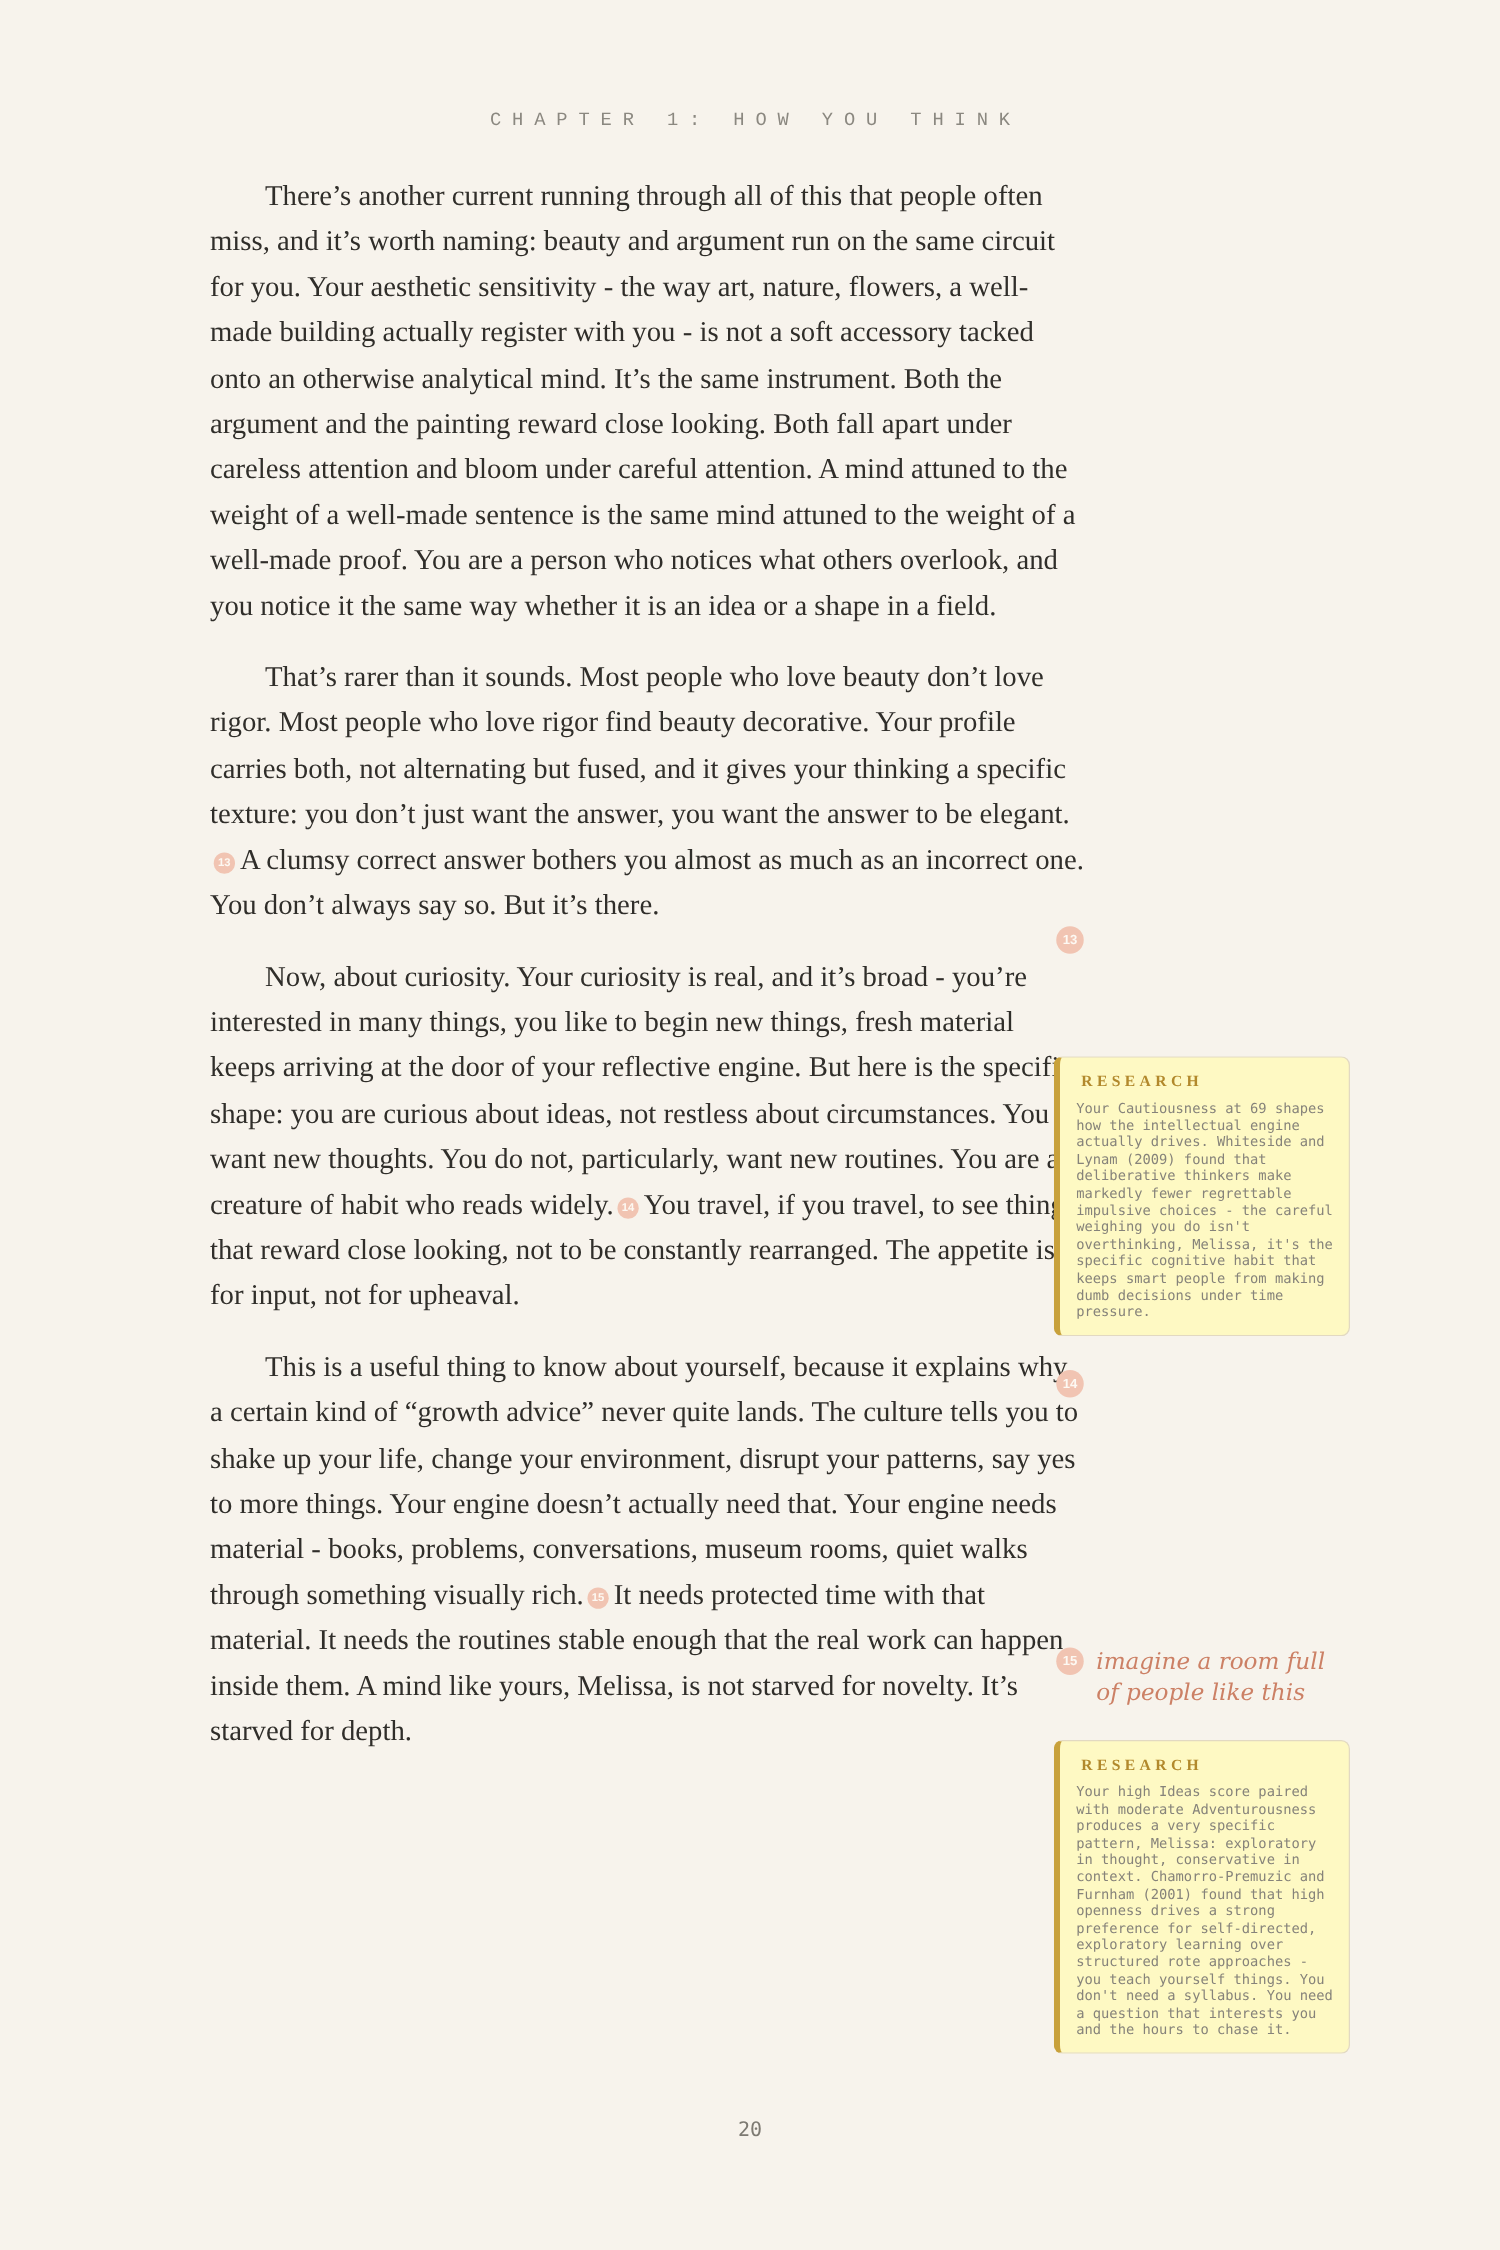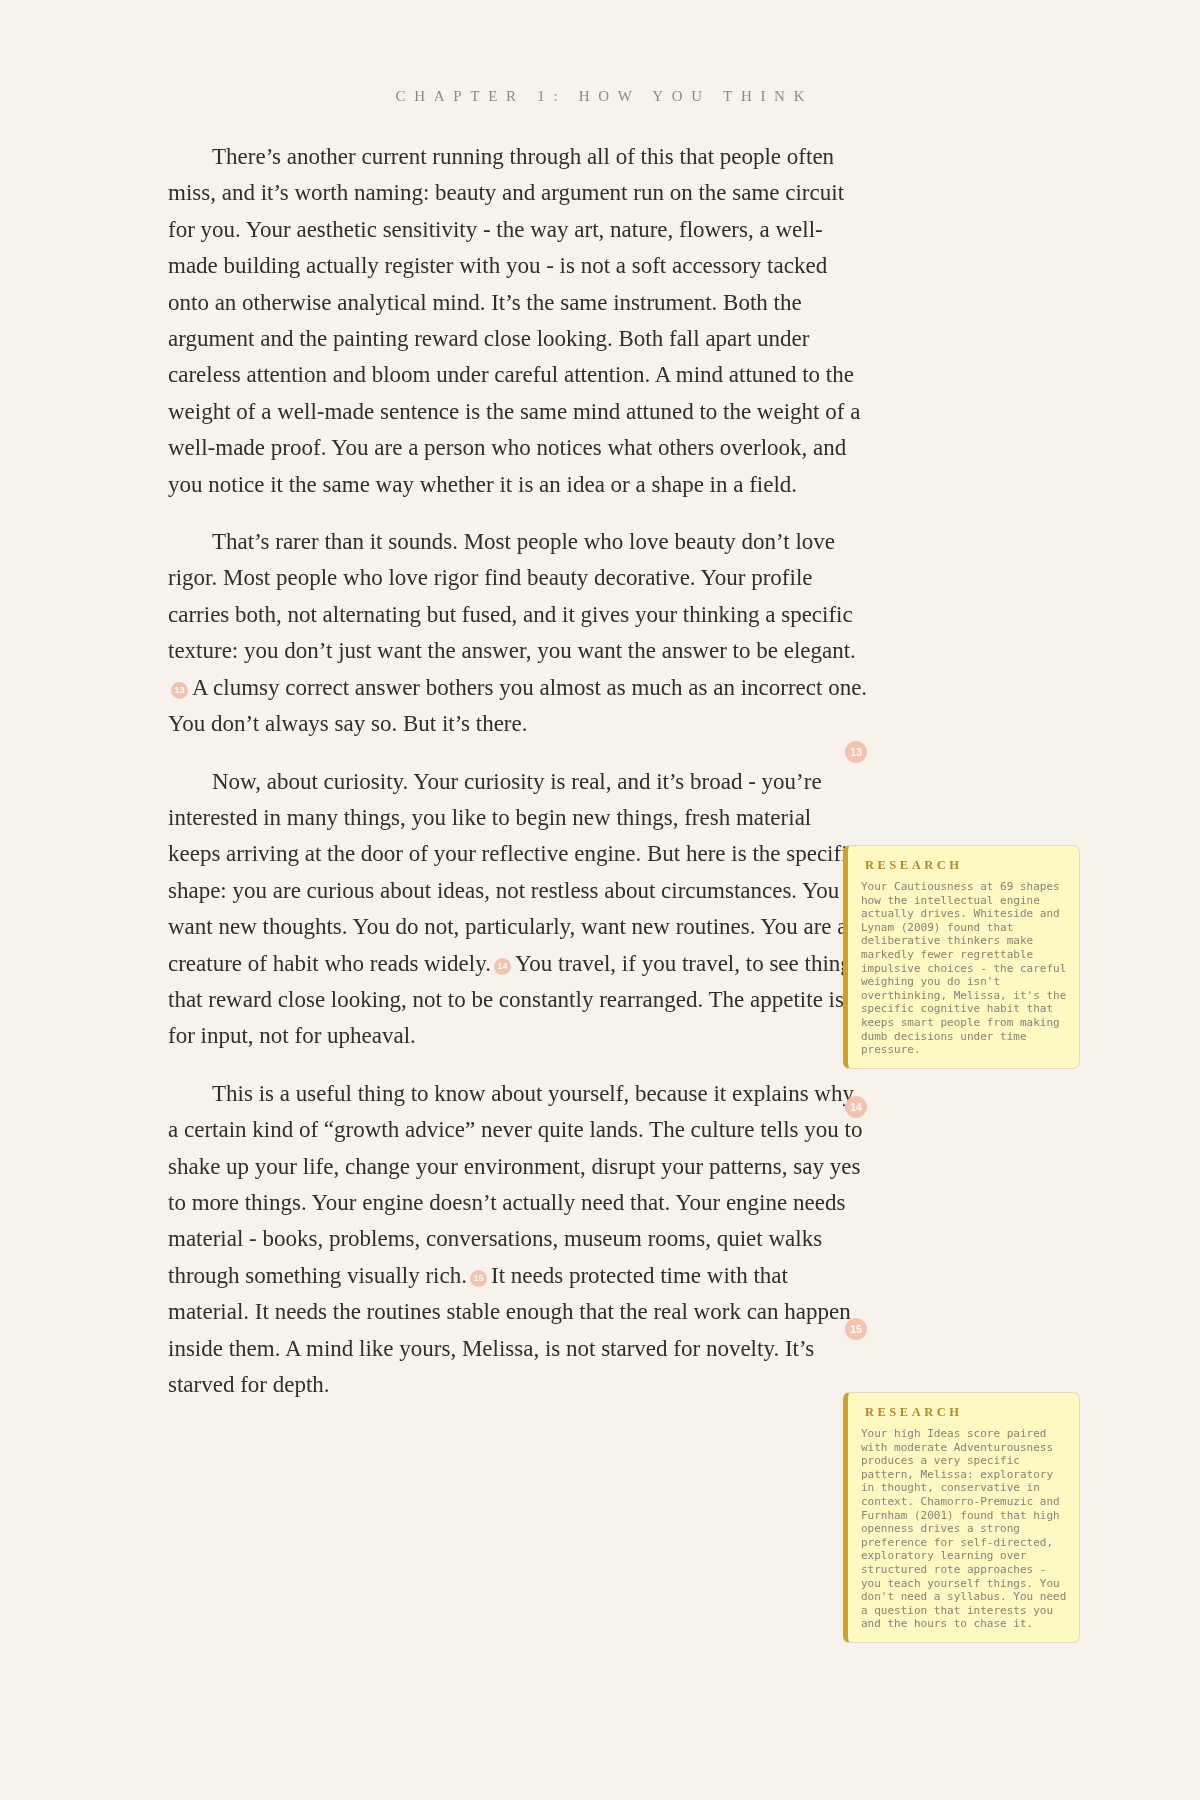--- a/index.html
+++ b/index.html
@@ -4,21 +4,21 @@
 <style>
   html,body { margin:0; padding:0; background:#f7f3ec; }
   .page {
     position:relative; width:1200px; height:1800px;
     background:#f7f3ec; overflow:hidden;
     font-family:"Liberation Serif", serif;
   }
   .chapter-header {
     position:absolute; top:88px; left:0; width:100%;
     text-align:center;
-    font-family:Liberation Serif, serif;
+    font-family:Liberation Mono, monospace;
     font-size:15px; letter-spacing:0.58em; text-indent:0.58em;
     color:#8b8880;
   }
   .body-col {
     position:absolute; left:120px; top:139px; width:700px;margin-left:48px;
   }
   .body-col p {
     margin:0 0 21px 0;
     font-size:23px; line-height:36.4px;
     color:#302e2a; text-indent:44px; text-align:left;
@@ -100,21 +100,23 @@
     <div class="research-label">RESEARCH</div>
     <div class="research-text">Your Cautiousness at 69 shapes how the intellectual engine actually drives. Whiteside and Lynam (2009) found that deliberative thinkers make markedly fewer regrettable impulsive choices - the careful weighing you do isn't overthinking, Melissa, it's the specific cognitive habit that keeps smart people from making dumb decisions under time pressure.</div>
   </div>
 
   <div class="margin-note note-14">
     <span class="note-badge">14</span>
   </div>
 
   <div class="margin-note note-15">
     <span class="note-badge">15</span>
+    <span class="note-text">imagine a room full of people like this</span>
   </div>
 
   <div class="research-box box-2">
     <div class="research-label">RESEARCH</div>
     <div class="research-text">Your high Ideas score paired with moderate Adventurousness produces a very specific pattern, Melissa: exploratory in thought, conservative in context. Chamorro-Premuzic and Furnham (2001) found that high openness drives a strong preference for self-directed, exploratory learning over structured rote approaches - you teach yourself things. You don't need a syllabus. You need a question that interests you and the hours to chase it.</div>
   </div>
 
+  <div class="page-number">20</div>
 
 </div>
 
 </body></html>

